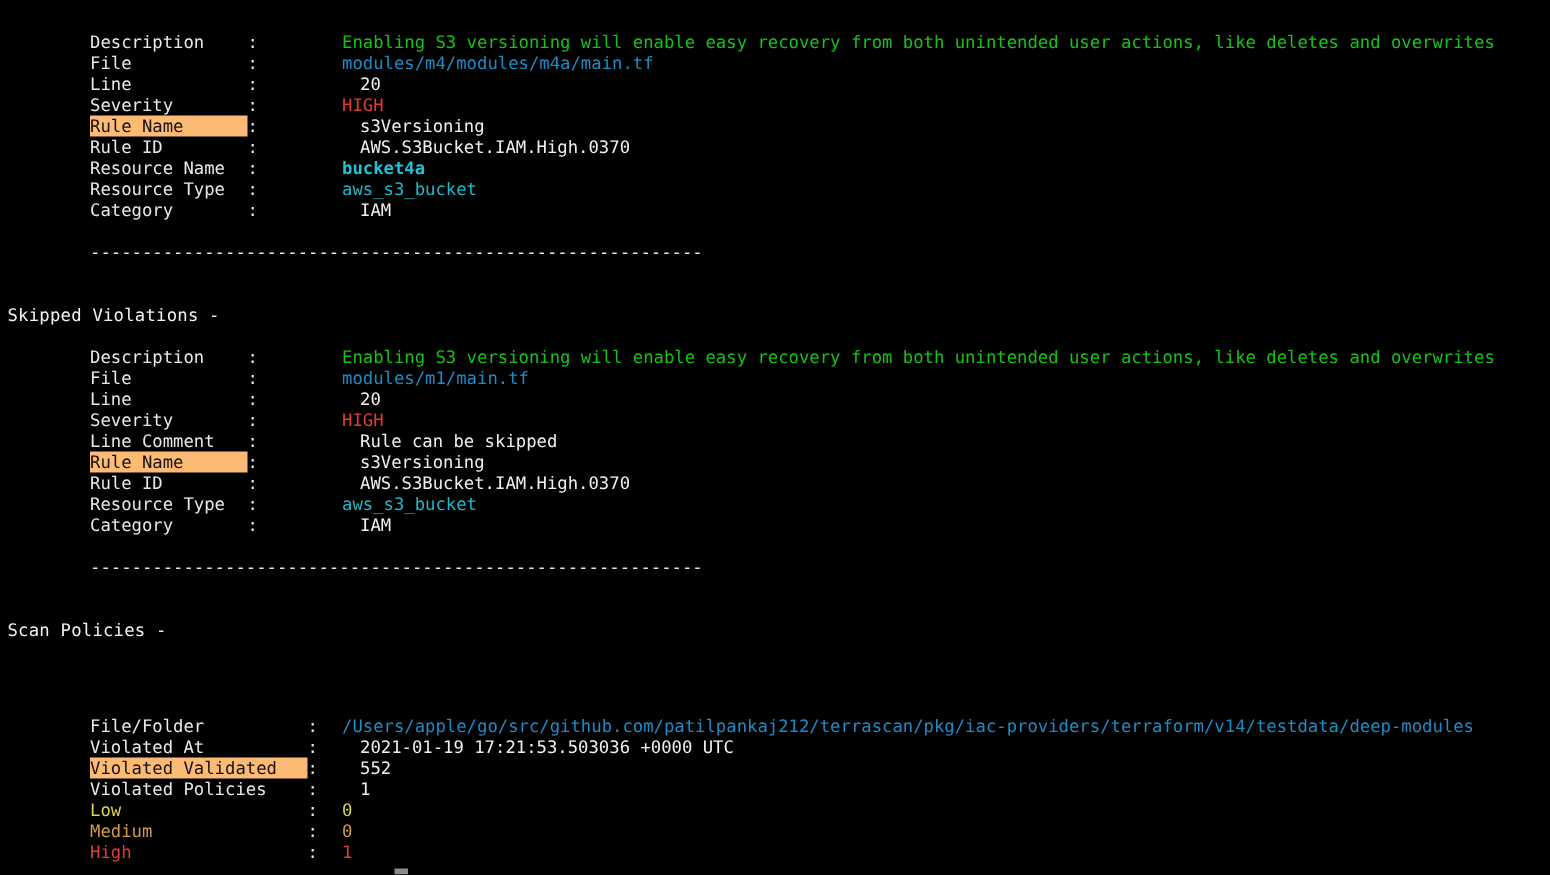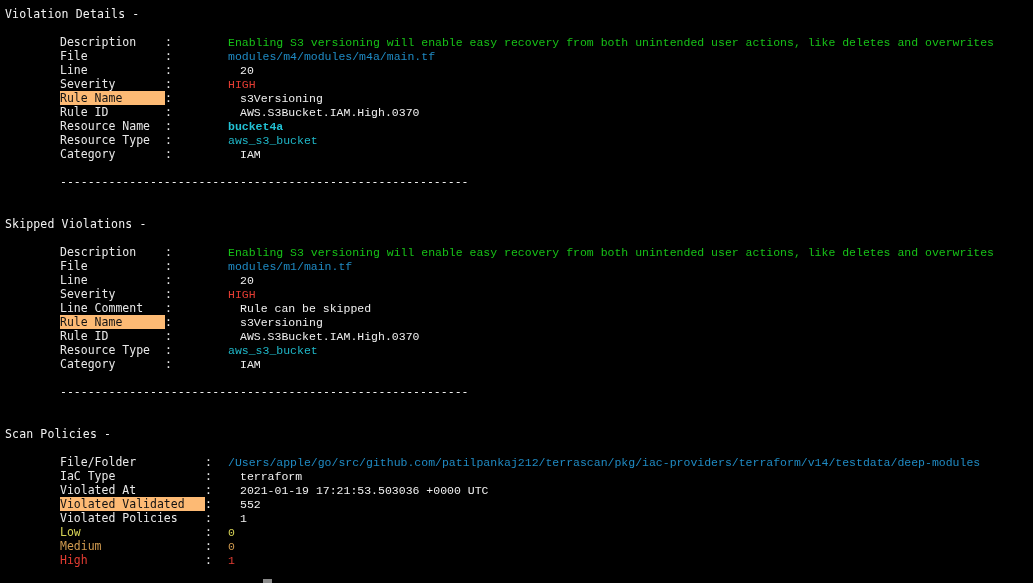--- a/index.html
+++ b/index.html
@@ -45,36 +45,37 @@
   }
   .key {
     display: inline-block;
     width: 105px;
     color: #e8e8e8;
   }
   .key-wide {
     display: inline-block;
     width: 145px;
     color: #e8e8e8;
+    margin-top: 36px;
   }
   .key.hl, .key-wide.hl {
     background: #fdba74;
     color: #131313;
   }
   .colon {
     display: inline-block;
     width: 63px;
     color: #e8e8e8;
   }
   .colon-wide {
     display: inline-block;
     width: 23px;
     color: #e8e8e8;
   }
-  .val { color: #e8e8e8; font-family: Liberation Mono, monospace; }
+  .val { color: #e8e8e8; }
   .val.green   { color: #17c217; }
   .val.blue    { color: #1f8bc4; }
   .val.cyan    { color: #1fb8c9; }
   .val.cyanb   { color: #22c1d4; font-weight: bold; }
   .val.red     { color: #e23c32; }
   .val.yellow  { color: #d6d356; }
   .val.orange  { color: #d09a4f; }
   .val.white   { color: #efefef; margin-left: 12px; }
 
   .label-low    { color: #d6d356; }
@@ -96,21 +97,20 @@
     height: 4px;
     background: #8a8a8a;
   }
 </style>
 </head>
 <body>
 
 <div class="term">
 
   <div class="row half"></div>
-  <div class="row section-title">Violation Details -</div>
   <div class="row blank"></div>
 
   <div class="row kv"><span class="key">Description</span><span class="colon">:</span><span class="val green">Enabling S3 versioning will enable easy recovery from both unintended user actions, like deletes and overwrites</span></div>
   <div class="row kv"><span class="key">File</span><span class="colon">:</span><span class="val blue">modules/m4/modules/m4a/main.tf</span></div>
   <div class="row kv"><span class="key">Line</span><span class="colon">:</span><span class="val white">20</span></div>
   <div class="row kv"><span class="key">Severity</span><span class="colon">:</span><span class="val red">HIGH</span></div>
   <div class="row kv"><span class="key hl">Rule Name</span><span class="colon">:</span><span class="val white">s3Versioning</span></div>
   <div class="row kv"><span class="key">Rule ID</span><span class="colon">:</span><span class="val white">AWS.S3Bucket.IAM.High.0370</span></div>
   <div class="row kv"><span class="key">Resource Name</span><span class="colon">:</span><span class="val cyanb">bucket4a</span></div>
   <div class="row kv"><span class="key">Resource Type</span><span class="colon">:</span><span class="val cyan">aws_s3_bucket</span></div>
@@ -136,21 +136,20 @@
 
   <div class="row blank"></div>
   <div class="row divider">-----------------------------------------------------------</div>
   <div class="row blank"></div>
   <div class="row blank"></div>
 
   <div class="row section-title">Scan Policies -</div>
   <div class="row blank"></div>
 
   <div class="row kv"><span class="key-wide">File/Folder</span><span class="colon-wide">:</span><span class="val blue">/Users/apple/go/src/github.com/patilpankaj212/terrascan/pkg/iac-providers/terraform/v14/testdata/deep-modules</span></div>
-  <div class="row kv"><span class="key-wide">IaC Type</span><span class="colon-wide">:</span><span class="val white">terraform</span></div>
   <div class="row kv"><span class="key-wide">Violated At</span><span class="colon-wide">:</span><span class="val white">2021-01-19 17:21:53.503036 +0000 UTC</span></div>
   <div class="row kv"><span class="key-wide hl">Violated Validated</span><span class="colon-wide">:</span><span class="val white">552</span></div>
   <div class="row kv"><span class="key-wide">Violated Policies</span><span class="colon-wide">:</span><span class="val white">1</span></div>
   <div class="row kv"><span class="key-wide label-low">Low</span><span class="colon-wide">:</span><span class="val yellow">0</span></div>
   <div class="row kv"><span class="key-wide label-medium">Medium</span><span class="colon-wide">:</span><span class="val orange">0</span></div>
   <div class="row kv"><span class="key-wide label-high">High</span><span class="colon-wide">:</span><span class="val red">1</span></div>
 
   <div class="cursor"></div>
 </div>
 

